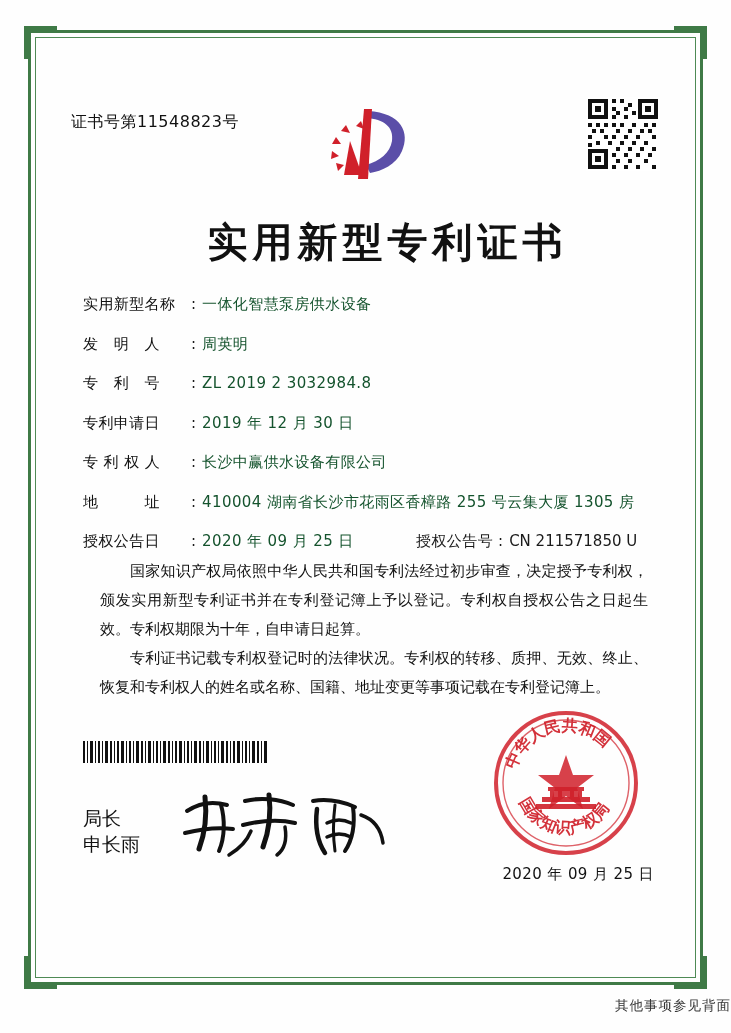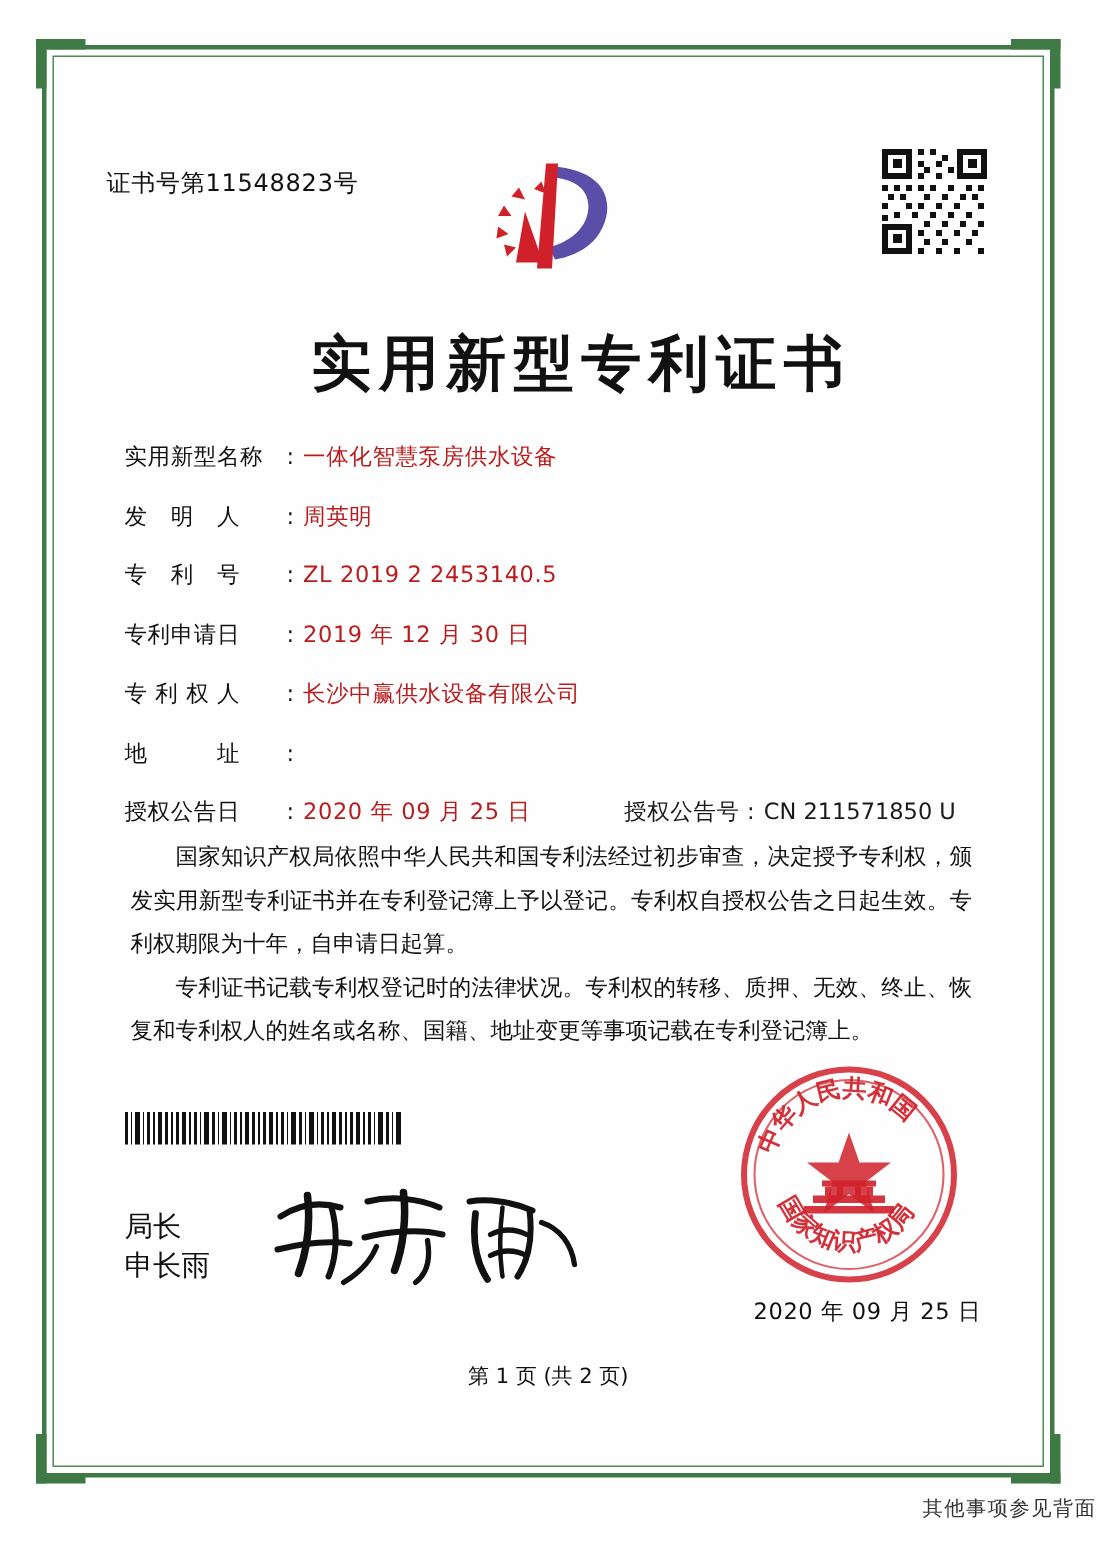--- a/index.html
+++ b/index.html
@@ -120,21 +120,21 @@
     flex: 0 0 108px;
     color: #111;
     letter-spacing: 0.4px;
   }
   .field-colon {
     flex: 0 0 auto;
     margin-right: 6px;
   }
   .field-value {
     flex: 1 1 auto;
-    color: #b91c1c;
+    color: #14532d;
     letter-spacing: 0.4px;
   }
   .field-row.dual .field-value {
     flex: 0 0 auto;
     width: 214px;
   }
   .field-label2 {
     flex: 0 0 auto;
     margin-right: 5px;
     letter-spacing: 0.4px;
@@ -148,21 +148,21 @@
     left: 48px;
     right: 48px;
     top: 520px;
     font-size: 15px;
     line-height: 29px;
     font-family: "DejaVu Sans", sans-serif;
     text-align: justify;
     color: #111;
   }
   .body-text p {
-    margin: 0 0 0 4px;
+    margin: 0 0 0 17px;
     text-indent: 30px;
   }
 
   .barcode {
     position: absolute;
     left: 48px;
     top: 704px;
     width: 186px;
     height: 22px;
   }
@@ -338,38 +338,39 @@
 
       <div class="field-row">
         <span class="field-label">发　明　人</span>
         <span class="field-colon">:</span>
         <span class="field-value">周英明</span>
       </div>
 
       <div class="field-row">
         <span class="field-label">专　利　号</span>
         <span class="field-colon">:</span>
-        <span class="field-value">ZL 2019 2 2453140.5</span>
+        <span class="field-value">ZL 2019 2 3032984.8</span>
       </div>
 
       <div class="field-row">
         <span class="field-label">专利申请日</span>
         <span class="field-colon">:</span>
         <span class="field-value">2019 年 12 月 30 日</span>
       </div>
 
       <div class="field-row">
         <span class="field-label">专 利 权 人</span>
         <span class="field-colon">:</span>
         <span class="field-value">长沙中赢供水设备有限公司</span>
       </div>
 
       <div class="field-row">
         <span class="field-label">地　　　址</span>
         <span class="field-colon">:</span>
+        <span class="field-value">410004 湖南省长沙市花雨区香樟路 255 号云集大厦 1305 房</span>
       </div>
 
       <div class="field-row dual">
         <span class="field-label">授权公告日</span>
         <span class="field-colon">:</span>
         <span class="field-value">2020 年 09 月 25 日</span>
         <span class="field-label2">授权公告号</span>
         <span class="field-colon">:</span>
         <span class="field-value2">CN 211571850 U</span>
       </div>
@@ -486,17 +487,16 @@
           <path d="M142 24 C140 40 142 56 150 68" stroke-width="4.5"></path>
           <path d="M178 22 C180 38 178 54 170 66" stroke-width="4"></path>
           <path d="M152 38 C160 34 168 34 176 38" stroke-width="3.5"></path>
           <path d="M152 52 C160 48 168 48 176 52" stroke-width="3.5"></path>
           <path d="M160 20 C158 36 158 52 160 66" stroke-width="3"></path>
           <path d="M186 30 C198 34 206 44 208 58" stroke-width="3.5"></path>
         </g>
       </svg>
     </div>
 
-    <div class="page-no">第 1 页 (共 2 页)</div>
   </div>
 
   <div class="footer-note">其他事项参见背面</div>
 </div>
 
 </body></html>

